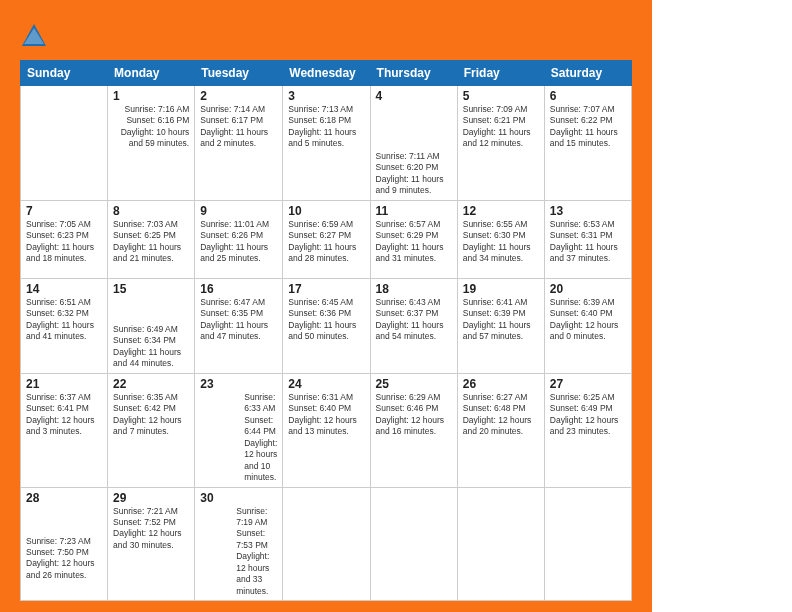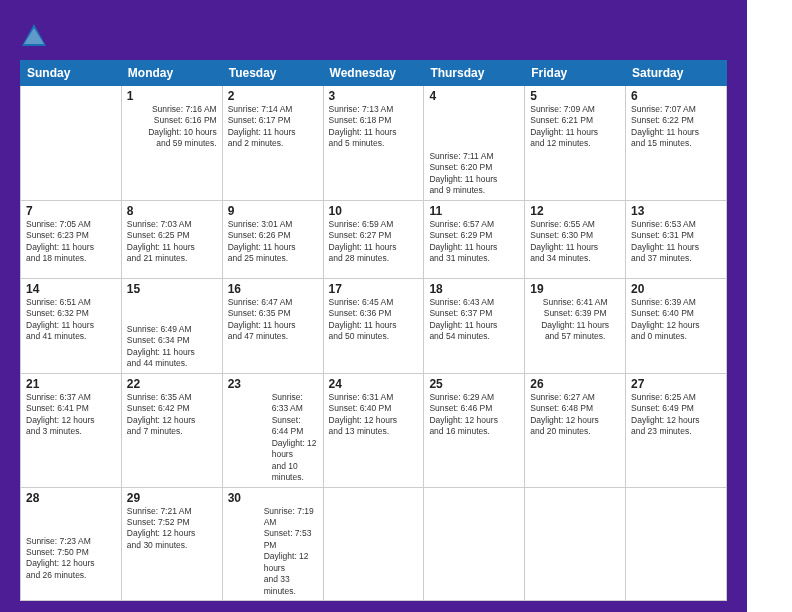--- a/index.html
+++ b/index.html
@@ -4,24 +4,24 @@
   <style>
     * { margin: 0; padding: 0; box-sizing: border-box; }
     body {
       font-family: Arial, sans-serif;
       background: #fff;
       width: 792px;
       height: 612px;
       overflow: hidden;
     }
     .page {
-      width: 747px;
+      width: 652px;
       height: 612px;
       padding: 18px 20px 14px 20px;
-      background: #4c1d95;
+      background: #f97316;
     }
     .header {
       display: flex;
       align-items: flex-start;
       justify-content: space-between;
       margin-bottom: 10px;
     }
     .logo {
       display: flex;
       align-items: center;
@@ -192,21 +192,21 @@
           </td>
           <td>
             <span class="day-num">8</span>
             <div class="day-info" style="white-space: pre-line;">Sunrise: 7:03 AM
 Sunset: 6:25 PM
 Daylight: 11 hours
 and 21 minutes.</div>
           </td>
           <td>
             <span class="day-num">9</span>
-            <div class="day-info" style="white-space: pre-line;">Sunrise: 3:01 AM
+            <div class="day-info" style="white-space: pre-line;">Sunrise: 11:01 AM
 Sunset: 6:26 PM
 Daylight: 11 hours
 and 25 minutes.</div>
           </td>
           <td>
             <span class="day-num">10</span>
             <div class="day-info" style="white-space: pre-line;">Sunrise: 6:59 AM
 Sunset: 6:27 PM
 Daylight: 11 hours
 and 28 minutes.</div>
@@ -264,21 +264,21 @@
           </td>
           <td>
             <span class="day-num">18</span>
             <div class="day-info" style="white-space: pre-line;">Sunrise: 6:43 AM
 Sunset: 6:37 PM
 Daylight: 11 hours
 and 54 minutes.</div>
           </td>
           <td>
             <span class="day-num">19</span>
-            <div class="day-info" style="white-space: pre-line; text-align: center;">Sunrise: 6:41 AM
+            <div class="day-info" style="white-space: pre-line;">Sunrise: 6:41 AM
 Sunset: 6:39 PM
 Daylight: 11 hours
 and 57 minutes.</div>
           </td>
           <td>
             <span class="day-num">20</span>
             <div class="day-info" style="white-space: pre-line;">Sunrise: 6:39 AM
 Sunset: 6:40 PM
 Daylight: 12 hours
 and 0 minutes.</div>

